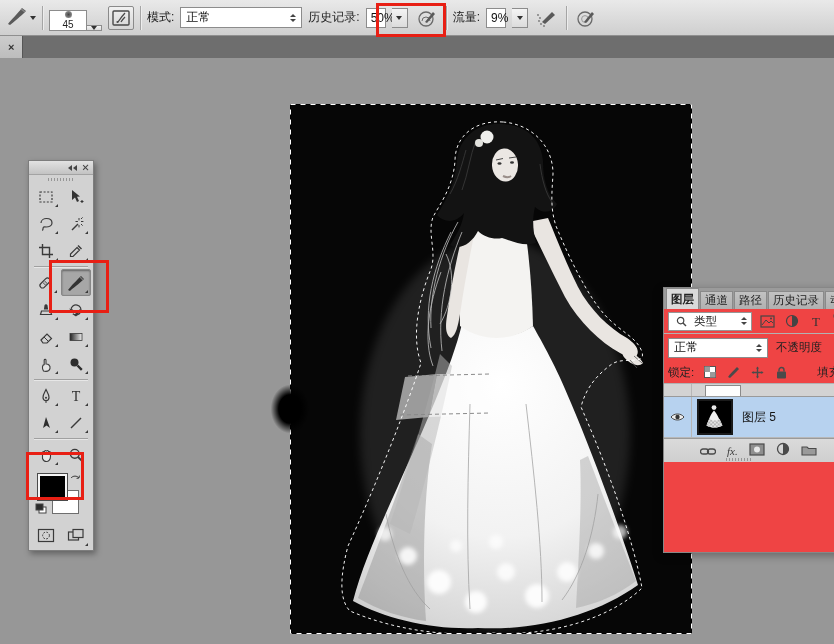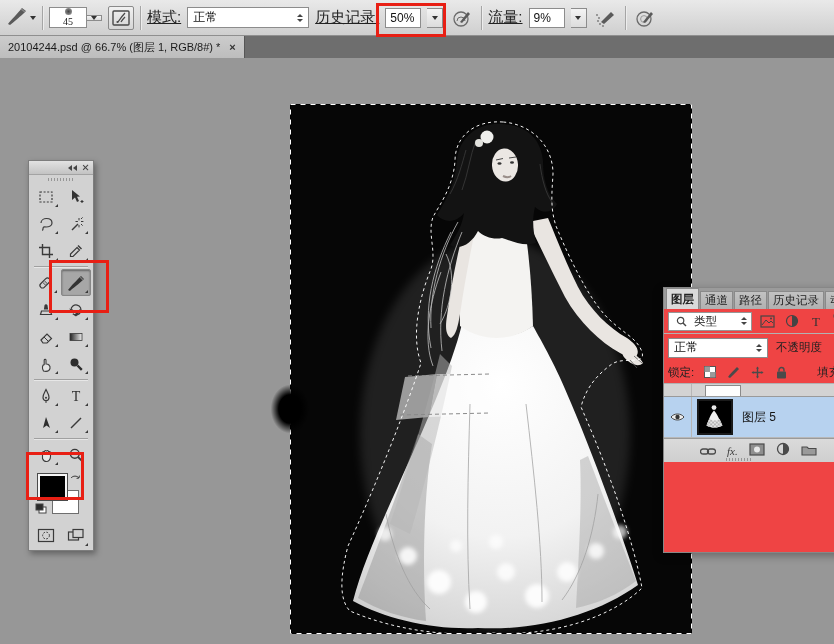--- a/index.html
+++ b/index.html
@@ -3,34 +3,34 @@
 <meta charset="utf-8">
 <style>
   html,body{margin:0;padding:0;background:#555;}
   .screen{position:relative;width:834px;height:644px;background:#979797;overflow:hidden;
           font-family:"Liberation Sans","DejaVu Sans",sans-serif;-webkit-font-smoothing:antialiased;}
   
   .options-bar{position:absolute;left:0;top:0;width:834px;height:36px;z-index:20;
     background:linear-gradient(#e9e9e9,#cfcfcf);border-bottom:1px solid #8f8f8f;
     display:flex;align-items:center;gap:6px;padding:0 6px;box-sizing:border-box;}
   .sep{width:1px;height:24px;background:#a5a5a5;box-shadow:1px 0 0 #ededed;flex:0 0 auto;}
-  .lbl{font-size:15px;color:#222;white-space:nowrap;text-decoration:underline;}
-  .field{width:36px;height:20px;background:#fff;border:1px solid #8c8c8c;font-size:12px;color:#111;
+  .lbl{font-size:12px;color:#222;white-space:nowrap;}
+  .field{width:20px;height:20px;background:#fff;border:1px solid #8c8c8c;font-size:12px;color:#111;
     display:flex;align-items:center;padding:0 4px;box-sizing:border-box;}
   .dd-btn{width:16px;height:20px;background:linear-gradient(#f4f4f4,#dcdcdc);border:1px solid #8c8c8c;
     border-left:none;display:flex;align-items:center;justify-content:center;box-sizing:border-box;}
   .tri-d{width:0;height:0;border-left:3.5px solid transparent;border-right:3.5px solid transparent;border-top:4px solid #333;}
   .select{height:21px;background:#fff;border:1px solid #8c8c8c;font-size:12px;color:#111;
     display:flex;align-items:center;padding:0 5px;box-sizing:border-box;}
   .updown{display:flex;flex-direction:column;gap:2px;margin-left:auto;padding-left:6px;}
   .tri-u-s{width:0;height:0;border-left:3px solid transparent;border-right:3px solid transparent;border-bottom:3.5px solid #444;}
   .tri-d-s{width:0;height:0;border-left:3px solid transparent;border-right:3px solid transparent;border-top:3.5px solid #444;}
   .icon-btn{width:26px;height:24px;background:transparent;border:none;display:flex;align-items:center;justify-content:center;padding:0;}
   .preset-box{display:flex;align-items:center;gap:2px;}
-  .size-box{display:flex;align-items:center;height:26px;font-family:Liberation Serif, serif;}
+  .size-box{display:flex;align-items:flex-end;height:26px;}
   .size-inner{width:38px;background:#fff;border:1px solid #8c8c8c;display:flex;flex-direction:column;
     align-items:center;justify-content:center;font-size:10px;color:#222;box-sizing:border-box;}
   .size-dot{width:7px;height:7px;border-radius:50%;background:radial-gradient(#444,#aaa);margin-bottom:1px;}
   .size-dd{width:15px;background:linear-gradient(#f4f4f4,#dcdcdc);border:1px solid #8c8c8c;border-left:none;
     display:flex;align-items:center;justify-content:center;box-sizing:border-box;}
   .panel-toggle{width:26px;height:24px;border:1px solid #8a8a8a;border-radius:2px;
     background:linear-gradient(#f1f1f1,#d6d6d6);display:flex;align-items:center;justify-content:center;padding:0;}
   
   .tab-bar{position:absolute;left:0;top:36px;width:834px;height:22px;background:#6e6e6e;z-index:20;}
   .doc-tab{position:absolute;left:0;top:0;height:22px;display:flex;align-items:center;gap:9px;padding:0 8px;
@@ -182,21 +182,20 @@
       <svg width="20" height="20" viewBox="0 0 20 20">
           <circle cx="9" cy="11" r="7" fill="none" stroke="#6a6a6a" stroke-width="1.3"></circle>
           <circle cx="9" cy="11" r="3.4" fill="none" stroke="#9a9a9a" stroke-width="1"></circle>
           <path d="M8,14 L16,4 L18,6 L10,15 Z" fill="#5a5a5a"></path>
         </svg>
     </button>
   </div>
 
   <div class="tab-bar">
     <div class="doc-tab">
-      <span>20104244.psd  @  66.7% (图层 1, RGB/8#) *</span>
       <span class="tab-close">×</span>
     </div>
   </div>
 
   <div class="canvas">
     <svg width="402" height="530" viewBox="0 0 402 530">
       <defs>
         <radialGradient id="dg" cx="0.52" cy="0.2" r="1">
           <stop offset="0" stop-color="#ffffff"></stop>
             <stop offset="0.5" stop-color="#f2f2f2"></stop>

